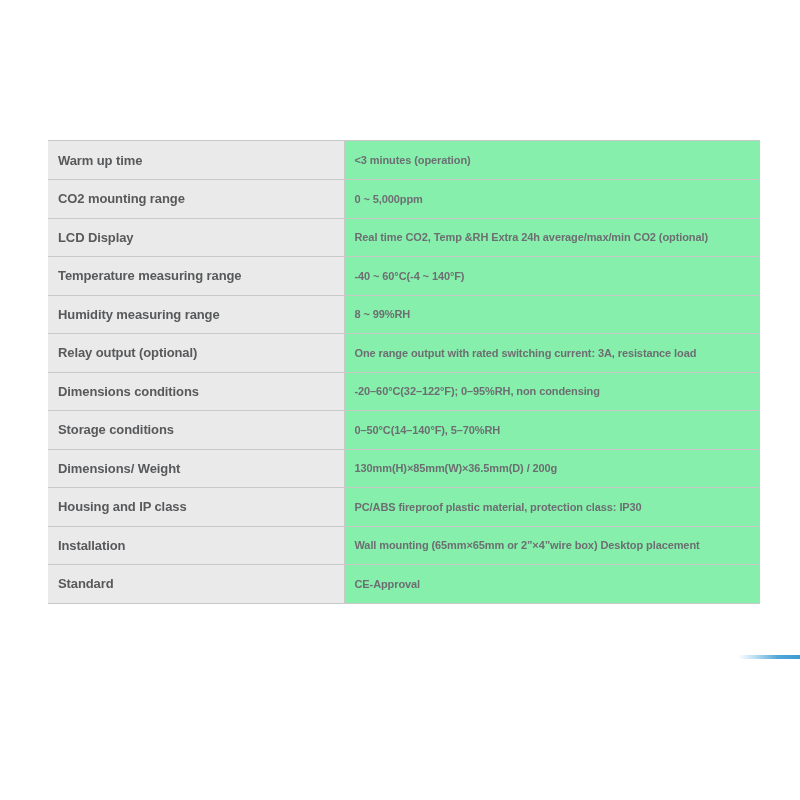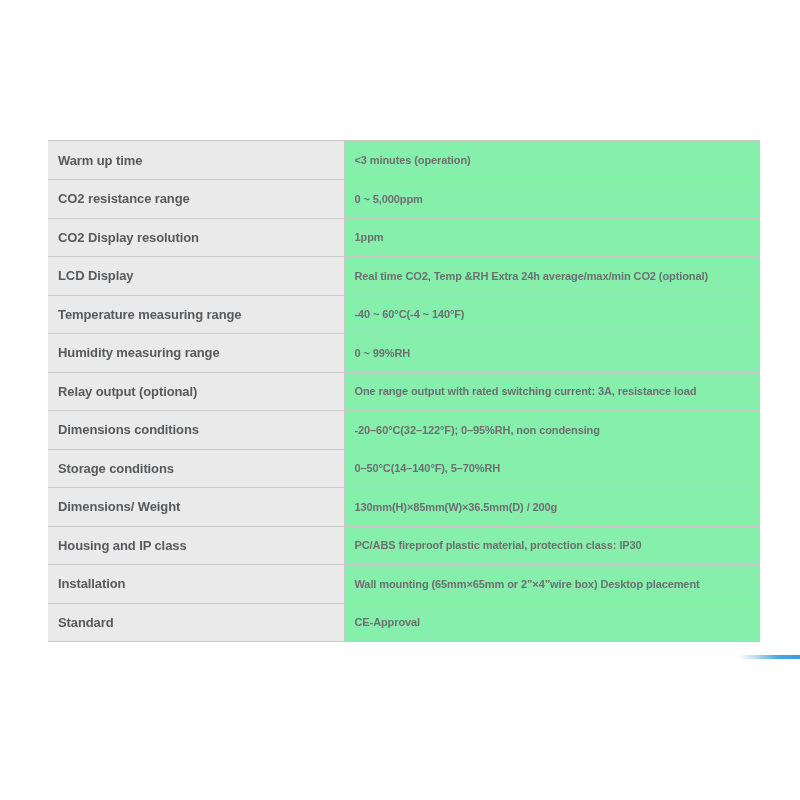--- a/index.html
+++ b/index.html
@@ -106,38 +106,34 @@
 <div id="page">
 
   <div id="spec-viewport">
     <table id="spec-table">
       <tbody id="spec-table-body">
           <tr>
             <td class="spec-label">Warm up time</td>
             <td class="spec-value">&lt;3 minutes (operation)</td>
           </tr>
           <tr>
-            <td class="spec-label">CO2 resistance range</td>
+            <td class="spec-label">CO2 mounting range</td>
             <td class="spec-value">0 ~ 5,000ppm</td>
-          </tr>
-          <tr>
-            <td class="spec-label">CO2 Display resolution</td>
-            <td class="spec-value">1ppm</td>
           </tr>
           <tr>
             <td class="spec-label">LCD Display</td>
             <td class="spec-value">Real time CO2, Temp &amp;RH Extra 24h average/max/min CO2 (optional)</td>
           </tr>
           <tr>
             <td class="spec-label">Temperature measuring range</td>
             <td class="spec-value">-40 ~ 60°C(-4 ~ 140°F)</td>
           </tr>
           <tr>
             <td class="spec-label">Humidity measuring range</td>
-            <td class="spec-value">0 ~ 99%RH</td>
+            <td class="spec-value">8 ~ 99%RH</td>
           </tr>
           <tr>
             <td class="spec-label">Relay output (optional)</td>
             <td class="spec-value">One range output with rated switching current: 3A, resistance load</td>
           </tr>
           <tr>
             <td class="spec-label">Dimensions conditions</td>
             <td class="spec-value">-20–60°C(32–122°F); 0–95%RH, non condensing</td>
           </tr>
           <tr>

